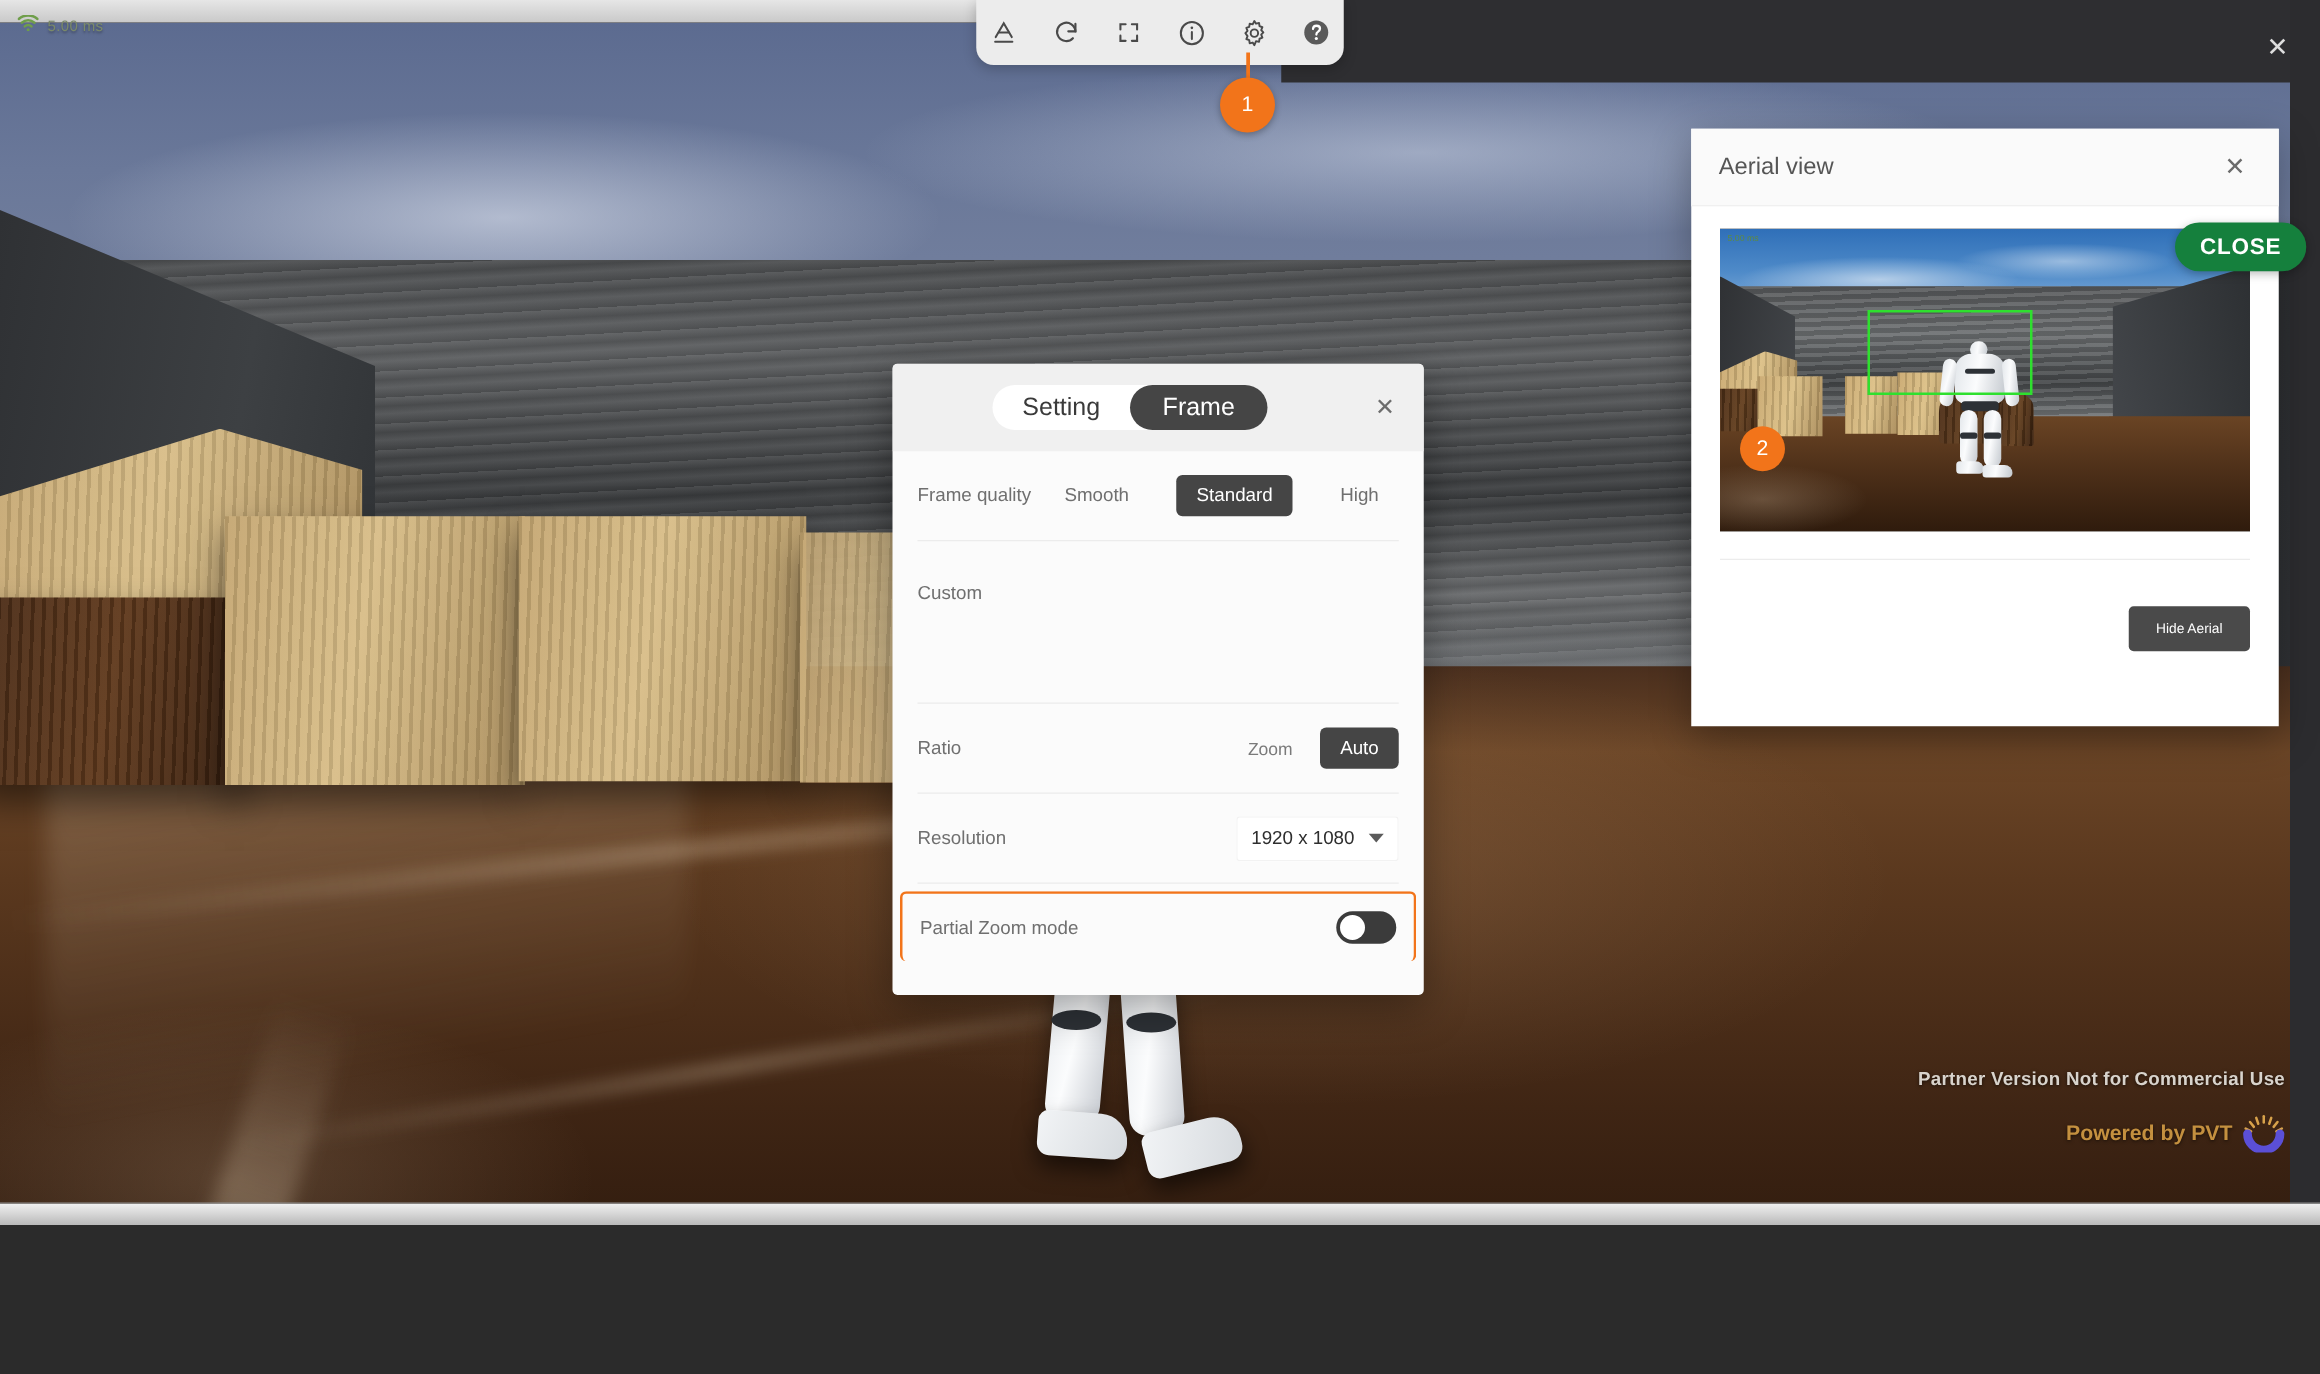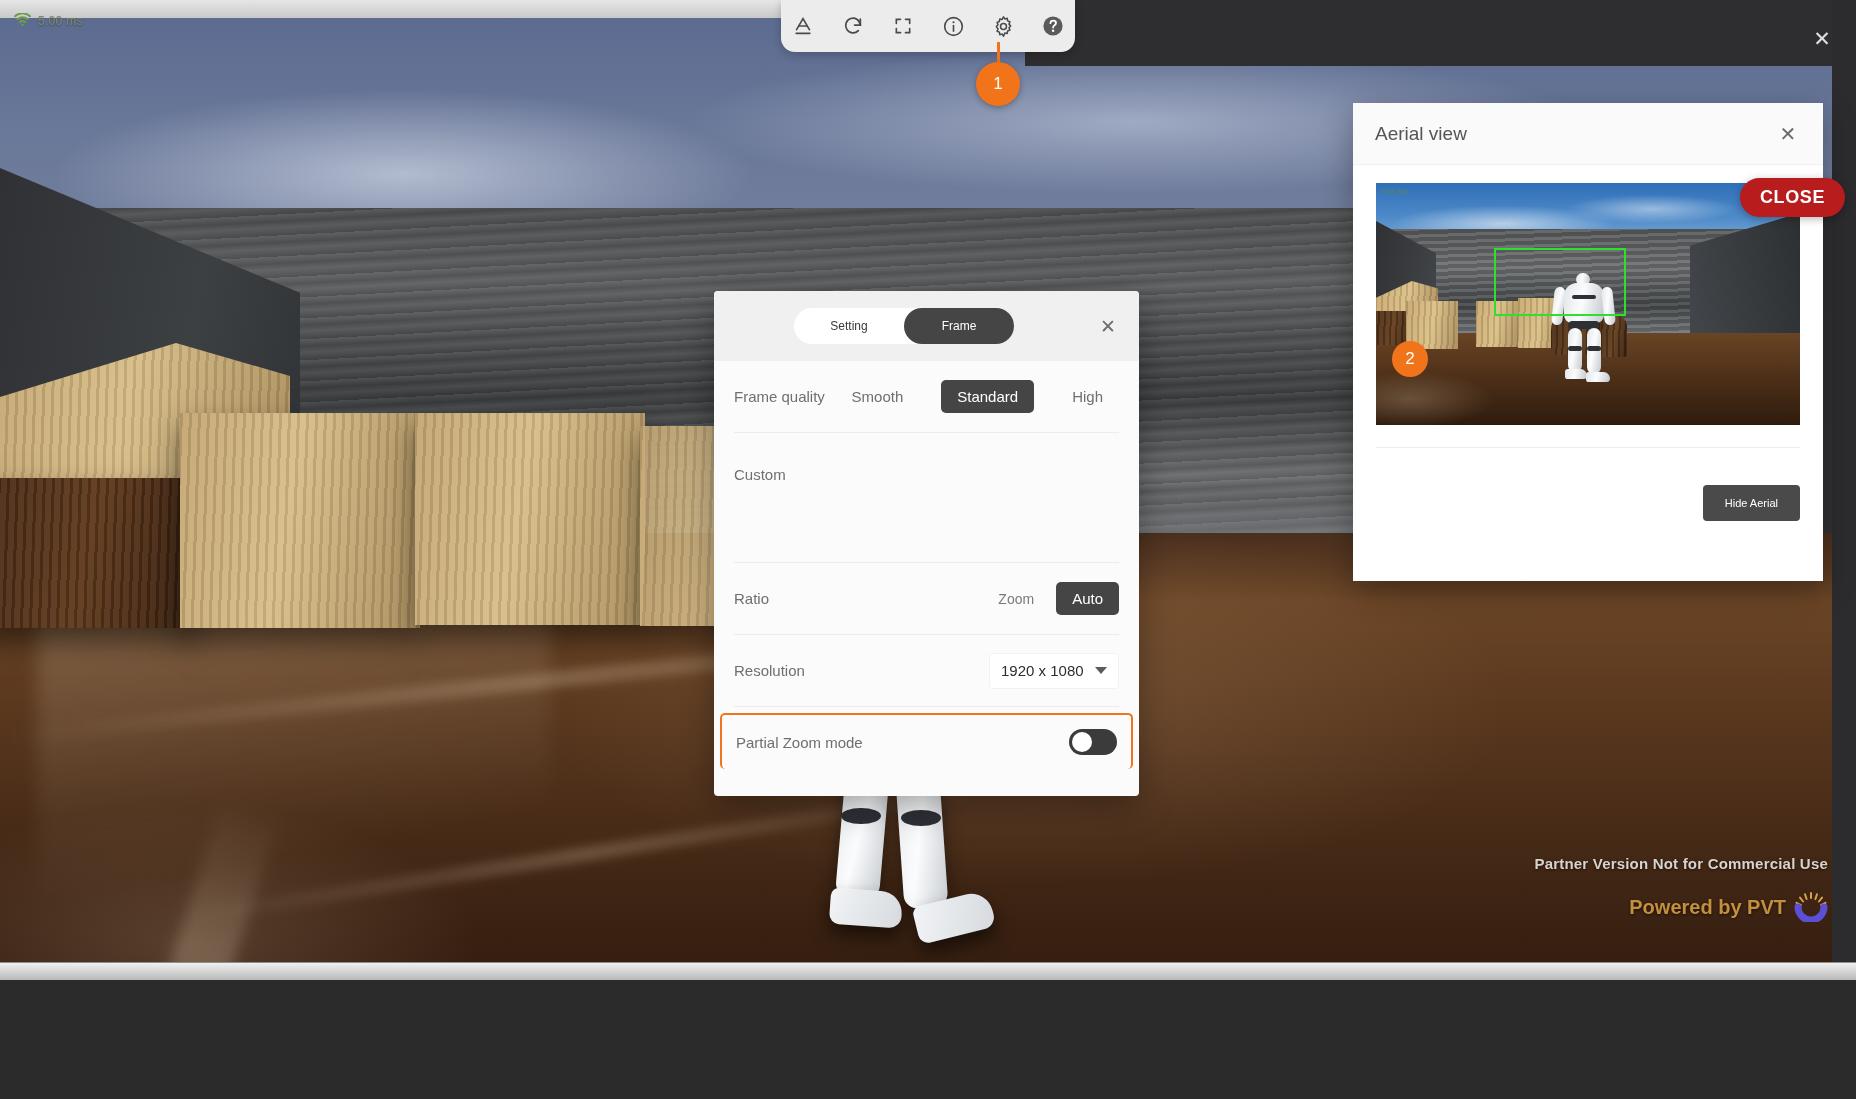--- a/index.html
+++ b/index.html
@@ -156,21 +156,21 @@
   .callout-line {
     position:absolute; background:#f2741a; z-index:55;
   }
   .badge-num {
     position:absolute; border-radius:50%; background:#f2741a; color:#fff;
     display:flex; align-items:center; justify-content:center;
     font-size:17px; font-weight:400; z-index:56;
     box-shadow: 0 2px 6px rgba(0,0,0,.3);
   }
   .badge-pill {
-    position:absolute; background:#b91c1c; color:#fff;
+    position:absolute; background:#15803d; color:#fff;
     border-radius: 22px; padding: 9px 20px;
     font-size:18px; font-weight:700; letter-spacing:.6px;
     z-index:80; box-shadow: 0 2px 8px rgba(0,0,0,.28);
   }
 
   
   .dlg {
     position:absolute; left:714px; top:291px; width:425px; height:505px;
     background:#fbfbfb; border-radius:4px;
     box-shadow: 0 10px 34px rgba(0,0,0,.34);
@@ -181,21 +181,21 @@
     height:70px; background:#f0f0f0;
     display:flex; align-items:center; position:relative;
   }
   .tabs {
     position:absolute; left:80px; top:17px;
     display:flex; background:#ffffff; border-radius:18px; height:36px;
   }
   .tab {
     min-width:110px; height:36px; border-radius:18px;
     display:flex; align-items:center; justify-content:center;
-    font-size:12px; color:#3a3a3a; cursor:pointer; padding:0 18px;
+    font-size:20px; color:#3a3a3a; cursor:pointer; padding:0 18px;
   }
   .tab.active { background:#454545; color:#fff; }
   .dlg-x {
     position:absolute; right:18px; top:50%; transform:translateY(-50%);
     width:26px; height:26px; display:flex; align-items:center; justify-content:center;
     color:#6d6d6d; font-size:19px; cursor:pointer;
   }
   .dlg-body { padding: 0 20px; }
   .row {
     display:flex; align-items:center; min-height:72px;
@@ -324,21 +324,21 @@
   
   .wm {
     position:absolute; right:28px; bottom:58px; text-align:right; z-index:30;
     pointer-events:none;
   }
   .wm-line1 {
     font-size:15px; color:#d8d3cc; font-weight:700; letter-spacing:.2px;
     text-shadow:0 1px 3px rgba(0,0,0,.6);
   }
   .wm-line2 {
-    margin-top:20px; font-size:20px; color:#c4903f; font-weight:700;
+    margin-top:20px; font-size:17px; color:#c4903f; font-weight:700;
     display:flex; align-items:center; justify-content:flex-end; gap:8px;
     text-shadow:0 1px 3px rgba(0,0,0,.6);
   }
   .pvt-logo { width:34px; height:30px; position:relative; }
 </style>
 </head>
 <body>
 
 <div id="app">
 

